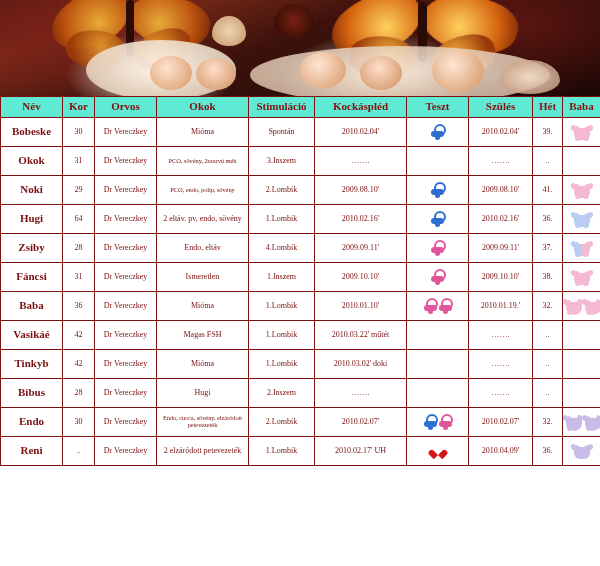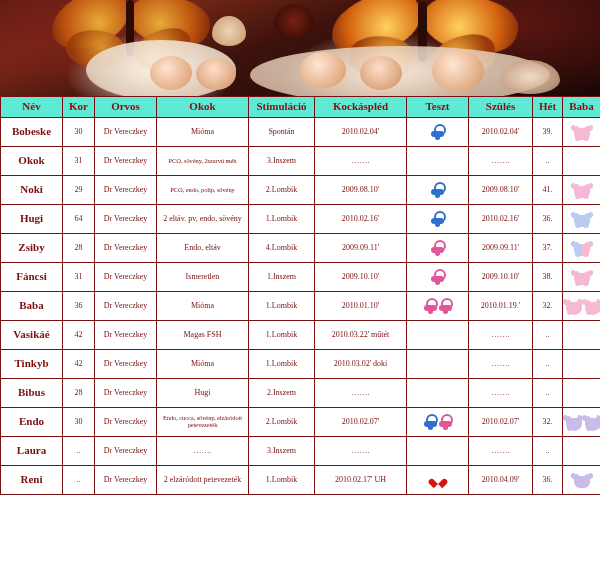--- a/index.html
+++ b/index.html
@@ -448,40 +448,20 @@
                 <span class="sl r"></span>
                 <span class="body"></span>
                 <span class="nk"></span>
                 <span class="leg l"></span>
                 <span class="leg r"></span>
               </span>
             </span>
           </td>
         </tr>
         <tr>
-          <td class="name">Laura</td>
-          <td class="sm">..</td>
-          <td class="sm">Dr Vereczkey</td>
-          <td class="sm">…….</td>
-          <td class="sm">3.Inszem</td>
-          <td class="sm">…….</td>
-          <td>
-            <span class="cellicons">
-              <span class="dot"></span>
-            </span>
-          </td>
-          <td class="sm">…….</td>
-          <td class="sm">..</td>
-          <td>
-            <span class="cellicons">
-              <span class="dot"></span>
-            </span>
-          </td>
-        </tr>
-        <tr>
           <td class="name">Reni</td>
           <td class="sm">..</td>
           <td class="sm">Dr Vereczkey</td>
           <td class="sm">2 elzáródott petevezeték</td>
           <td class="sm">1.Lombik</td>
           <td class="sm">2010.02.17' UH</td>
           <td>
             <span class="cellicons">
               <span class="heart"></span>
             </span>

